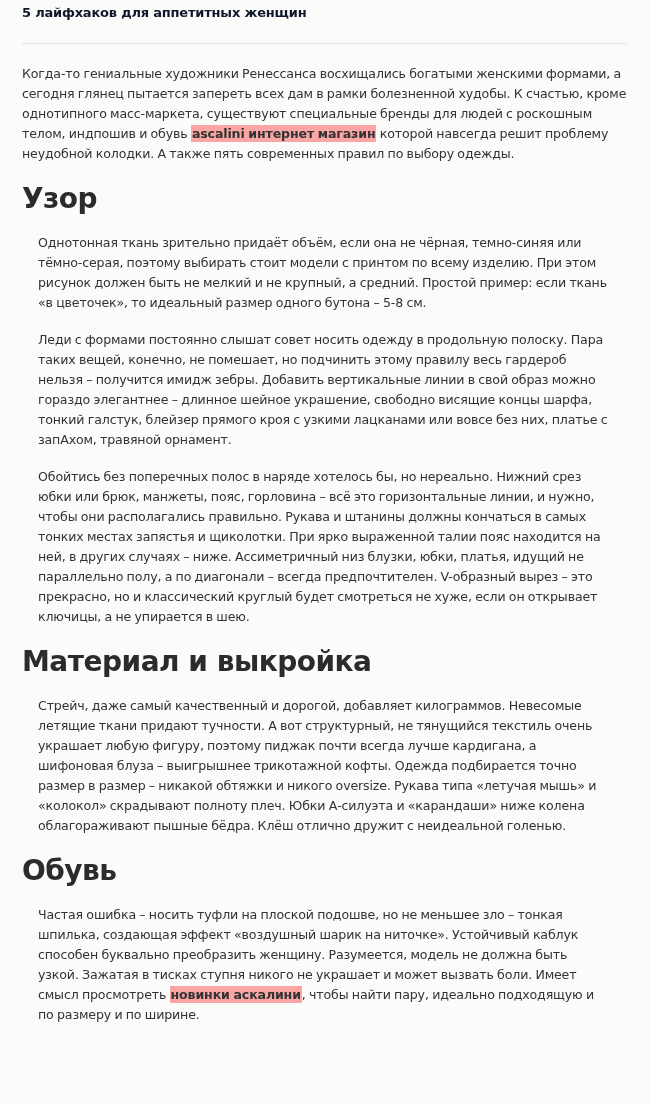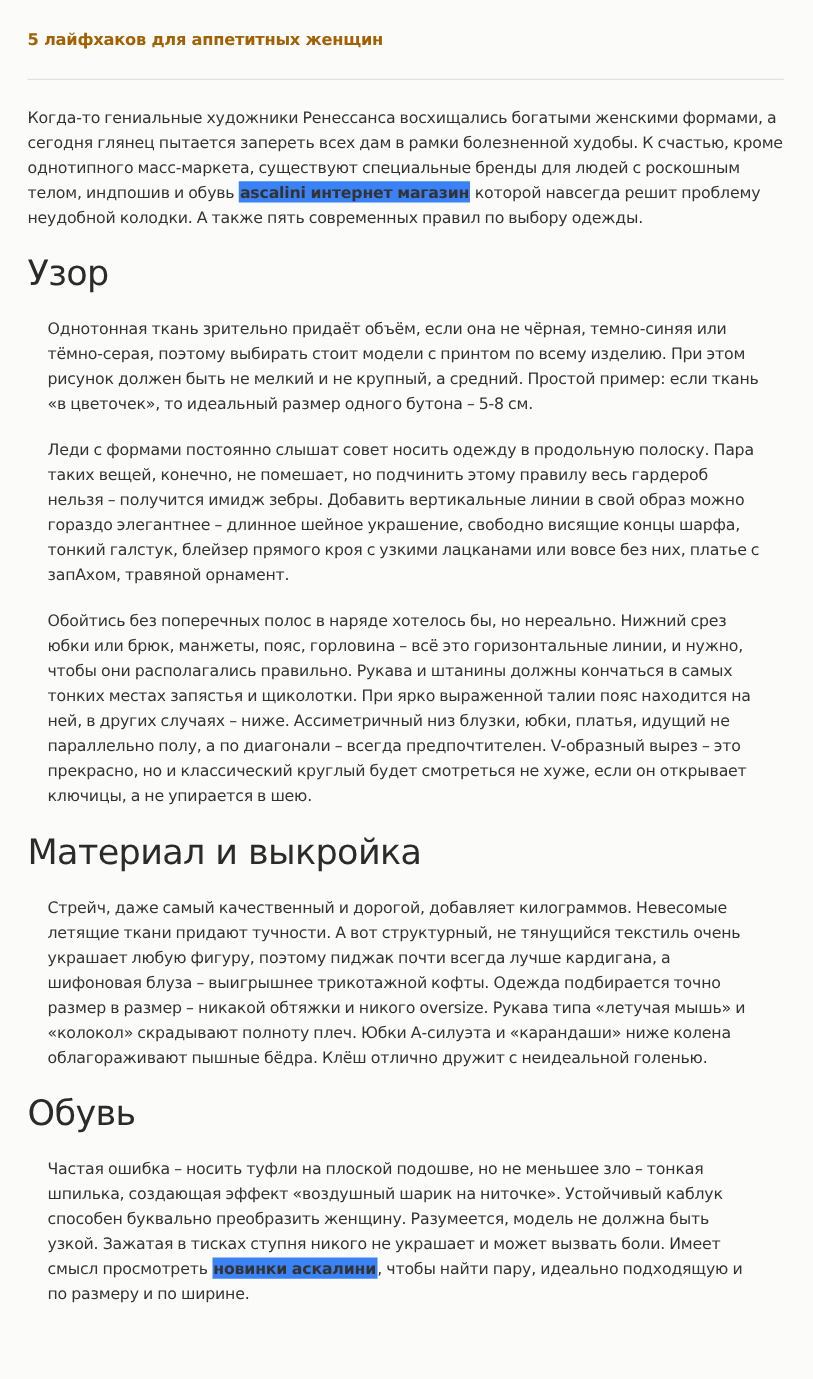--- a/index.html
+++ b/index.html
@@ -13,25 +13,25 @@
       overflow: hidden;
       font-family: "DejaVu Sans", "Liberation Sans", sans-serif;
       color: #333333;
     }
     .article {
       position: relative;
       padding: 0 23px 0 22px;
     }
     .article-title {
       margin: 0;
-      padding-top: 24px;
+      padding-top: 4px;
       font-size: 13px;
       font-weight: bold;
       line-height: 18px;
-      color: #a16207;
+      color: #0f172a;
       height: 20px;
       letter-spacing: -0.2px;
     }
     .divider {
       margin: 19px 0 0 0;
       height: 0;
       border: 0;
       border-top: 1px solid #e2e2e0;
       width: 605px;
     }
@@ -42,33 +42,33 @@
       font-size: 12.6px;
       line-height: 20px;
       margin: 16px;
       color: #333333;
       letter-spacing: -0.15px;
       word-spacing: -0.5px;
     }
     h2 {
       margin: 0;
       font-size: 28px;
-      font-weight: normal;
+      font-weight: bold;
       line-height: 36px;
       color: #2b2b2b;
       letter-spacing: -0.5px;
     }
     .section {
       margin-top: 17px;
     }
     .section h2 {
       margin-bottom: 5px;
     }
     .hl {
-      background: #3b82f6;
+      background: #fca5a5;
       font-weight: bold;
       color: #333333;
       padding: 1px 1px;
       text-decoration: none;
     }
   </style>
 </head>
 <body>
 
 <article class="article">

